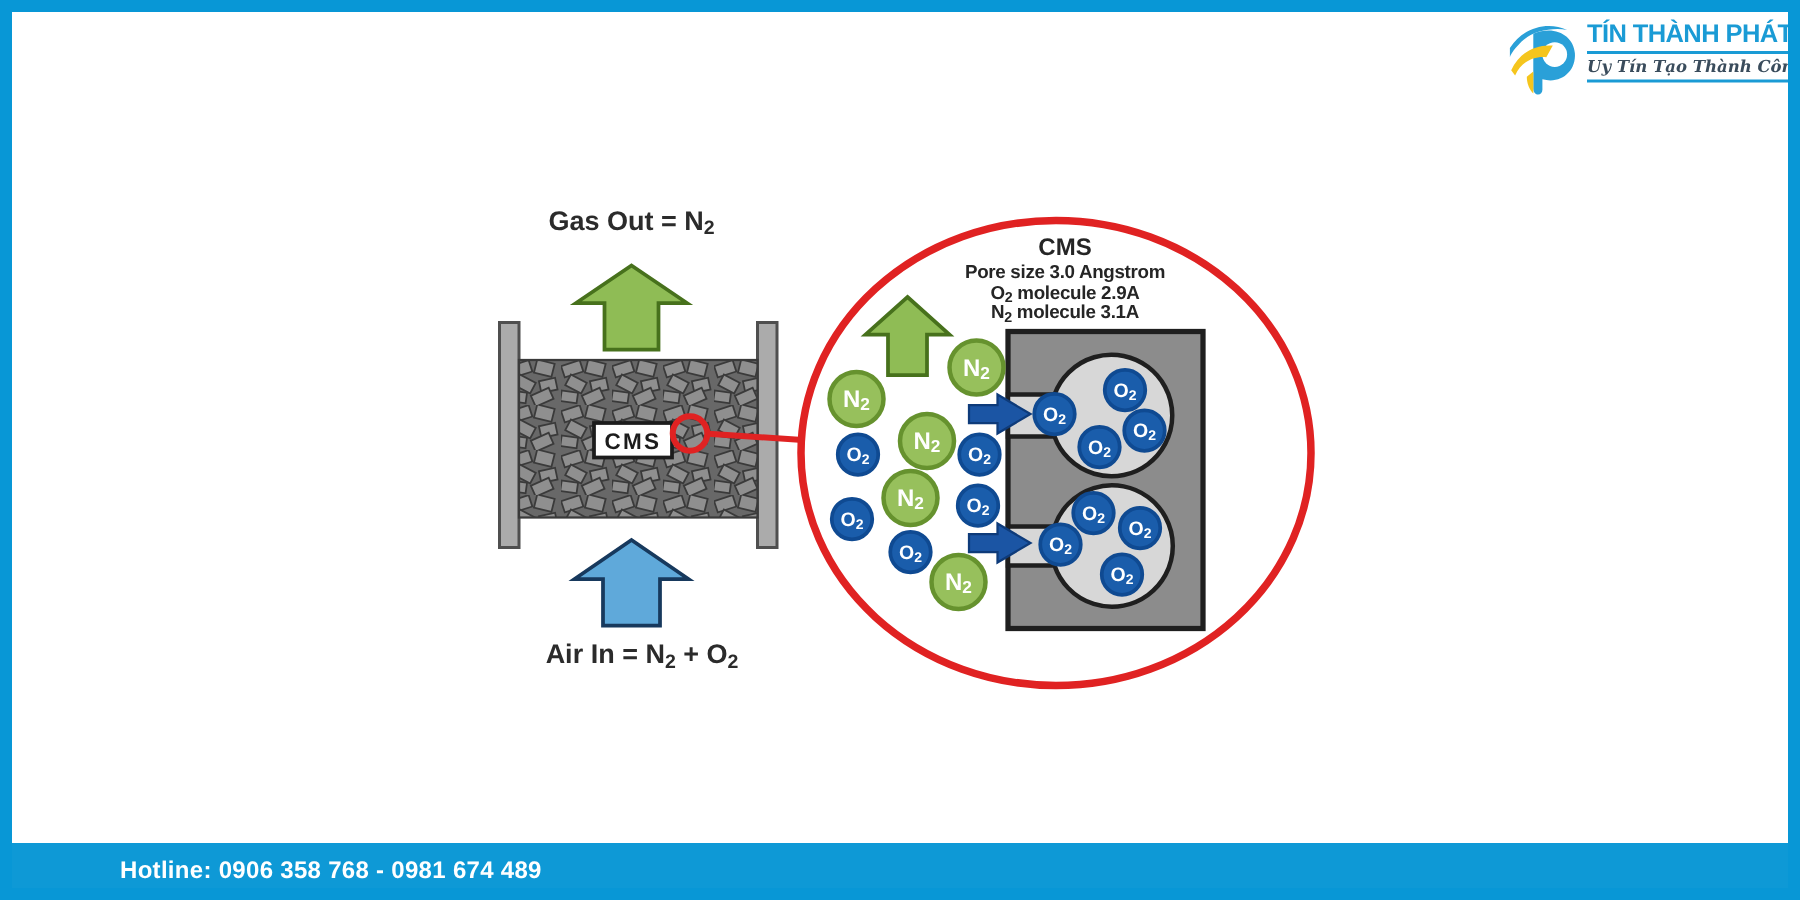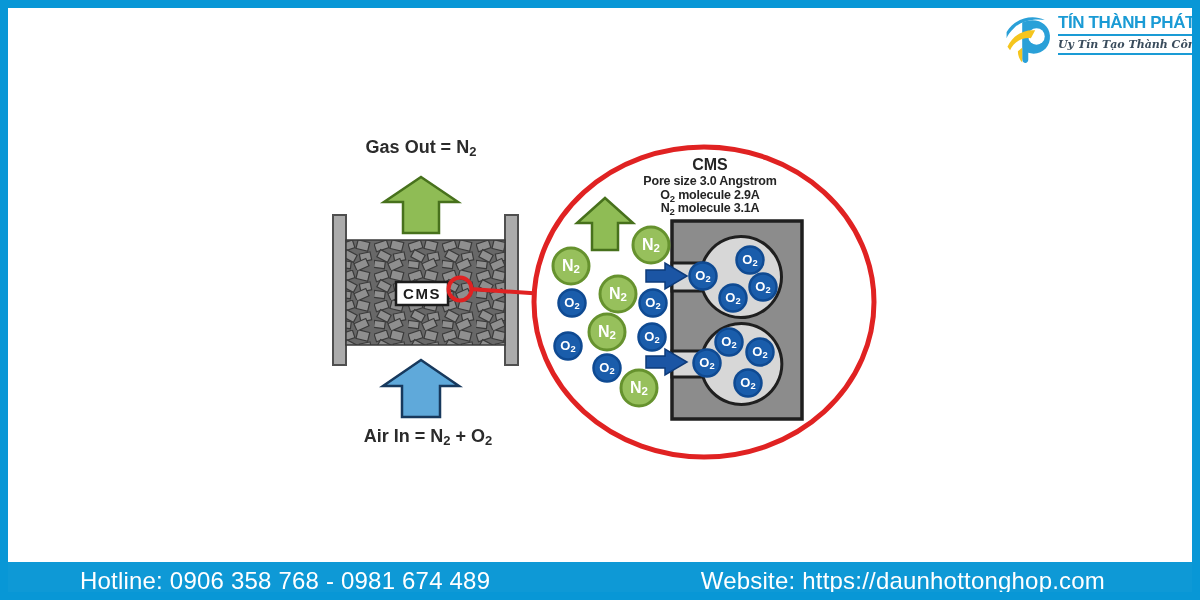--- a/index.html
+++ b/index.html
@@ -10,21 +10,21 @@
   }
   .diagram-svg { position:absolute; left:-8px; top:-8px; width:1200px; height:600px; }
   svg text { font-family:"Liberation Sans", sans-serif; }
 
   
   .footer-bar {
     position:absolute; left:-8px; right:-8px; bottom:-8px; height:38px;
     background:#0e99d6; display:flex; align-items:center; justify-content:space-between;
     padding:0 95px 0 80px;
   }
-  .footer-bar span { color:#fff; font-size:24px; font-weight:normal; letter-spacing:0.2px; white-space:nowrap; }
+  .footer-bar span { color:#fff; font-size:16px; font-weight:bold; letter-spacing:0.2px; white-space:nowrap; }
 
   
   .logo-card {
     position:absolute; top:1px; right:1px; width:193px; height:63px;
     background:#fff; border-radius:8px; display:flex; align-items:flex-start; padding:4px 6px 4px 6px;
   }
   .logo-icon { flex:0 0 52px; height:52px; }
   .logo-text { flex:1; margin-left:2px; }
   .logo-name {
     color:#1a9bd5; font-weight:bold; font-size:17px; letter-spacing:-0.4px;
@@ -140,16 +140,15 @@
       <path fill="#f5c51d" d="M16,44 L21,40 L21,57 C18,54 16,49 16,44 Z"></path>
     </svg>
     <div class="logo-text">
       <div class="logo-name">TÍN THÀNH PHÁT</div>
       <div class="logo-slogan">Uy Tín Tạo Thành Công</div>
     </div>
   </div>
 
   <div class="footer-bar">
     <span>Hotline: 0906 358 768 - 0981 674 489</span>
-    <span>Website: https://daunhottonghop.com</span>
   </div>
 
 </div>
 
 </body></html>

